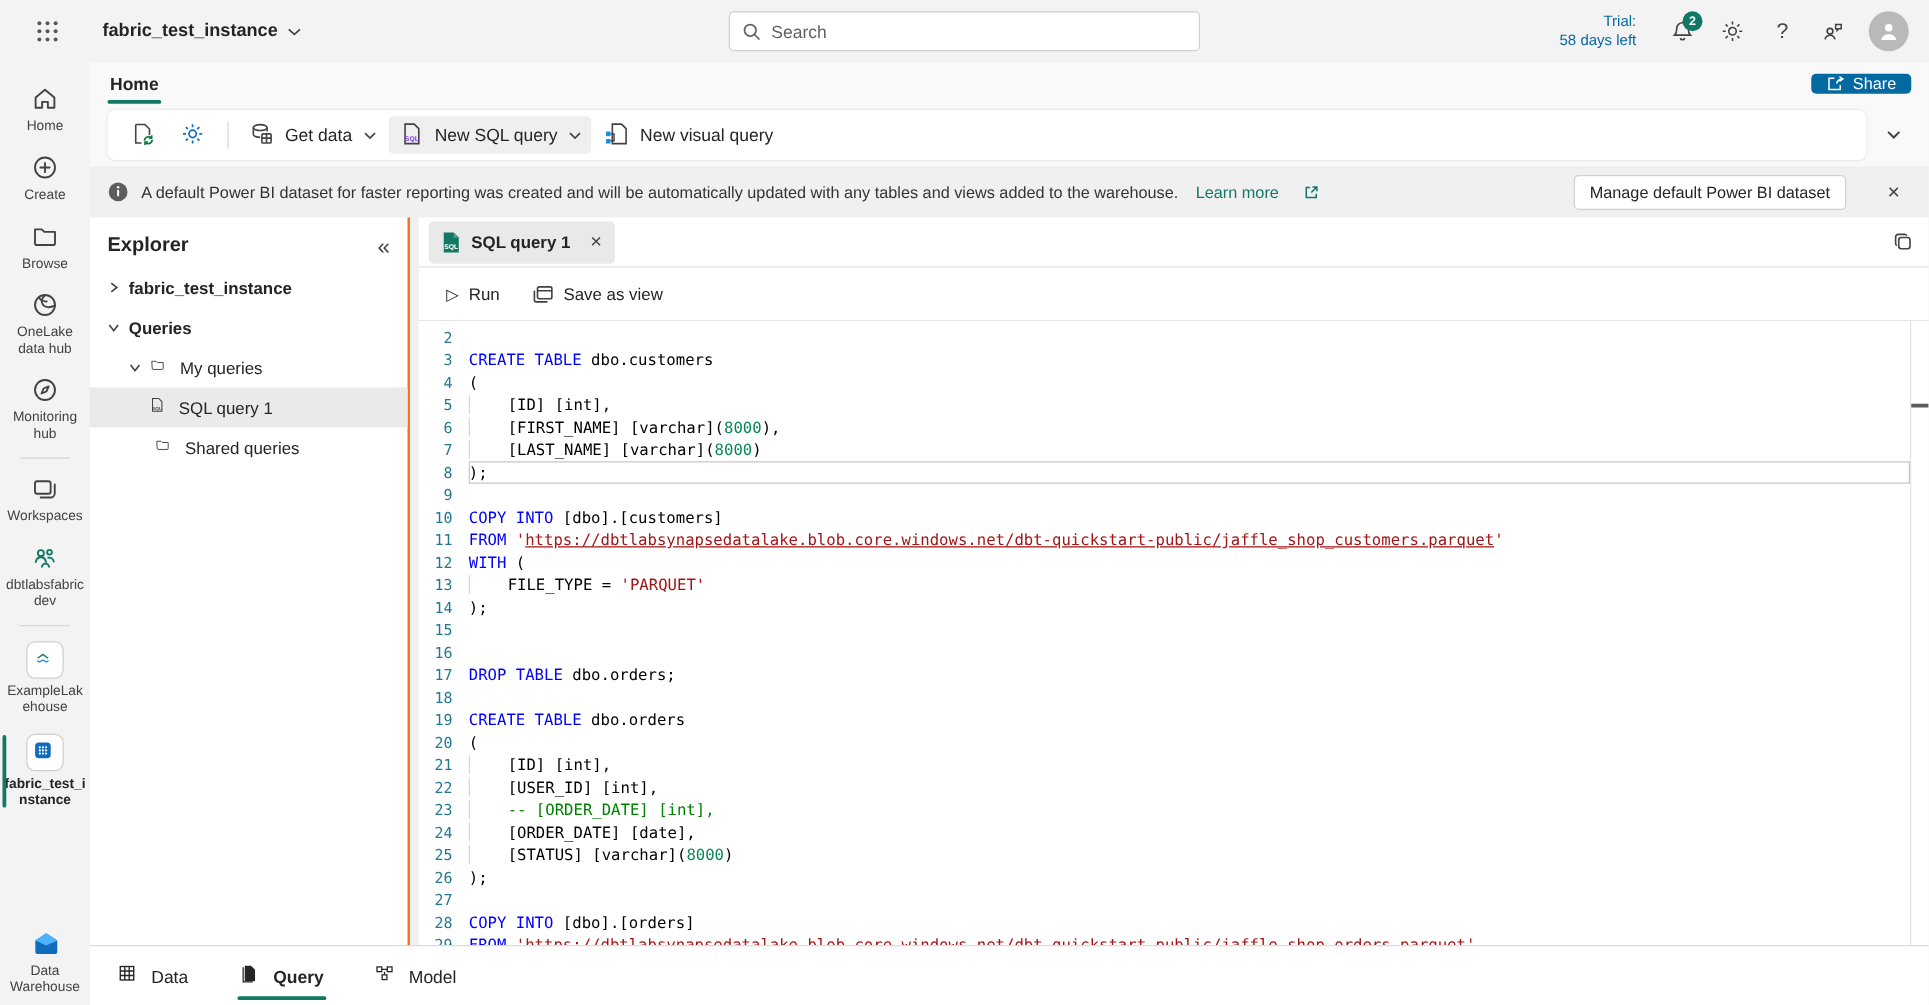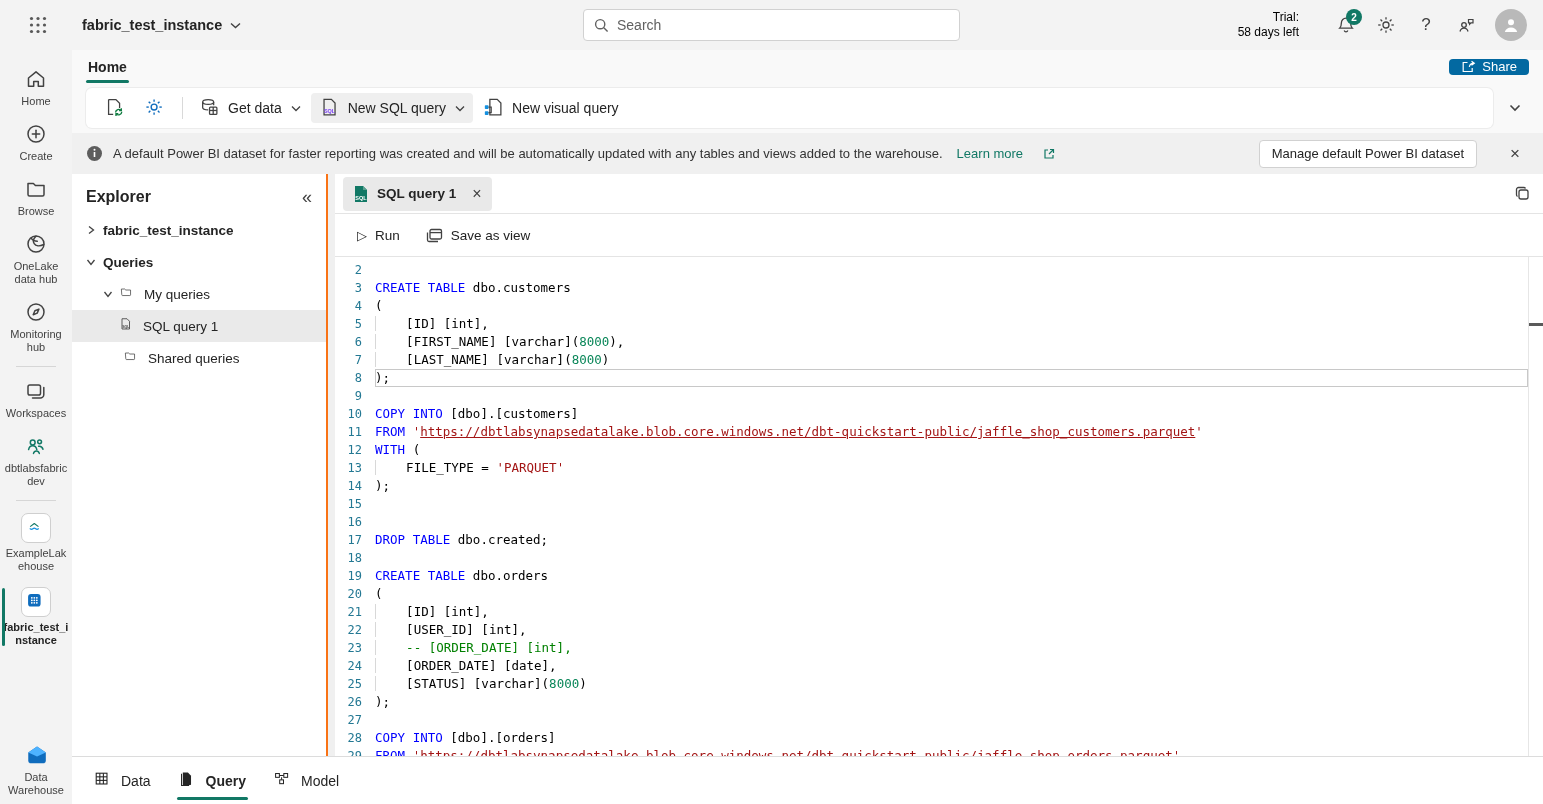--- a/index.html
+++ b/index.html
@@ -10,21 +10,21 @@
   button{font-family:inherit;background:none;border:none;cursor:pointer;color:inherit}
 
   
   .topbar{height:50px;background:#f3f3f3;display:flex;align-items:center;position:relative;padding:0 16px}
   .waffle{width:40px;height:40px;display:flex;align-items:center;justify-content:center;margin-left:2px}
   .ws-switch{display:flex;align-items:center;gap:8px;margin-left:24px;font-size:14.5px;font-weight:600;color:#242424;cursor:pointer}
   .searchbox{position:absolute;left:583px;width:377px;height:32px;background:#fff;border:1px solid #d1d1d1;border-radius:4px;display:flex;align-items:center;padding:0 10px;gap:8px}
   .searchbox input{border:none;outline:none;flex:1;font-size:14px;color:#242424;background:transparent}
   .searchbox input::placeholder{color:#616161}
   .topbar-right{margin-left:auto;display:flex;align-items:center;gap:6px}
-  .trial{font-size:12px;color:#000000;text-align:right;line-height:15px;margin-right:24px}
+  .trial{font-size:12px;color:#0369a1;text-align:right;line-height:15px;margin-right:14px}
   .tb-btn{width:34px;height:34px;display:flex;align-items:center;justify-content:center;position:relative;border-radius:4px}
   .badge{position:absolute;top:1px;right:1px;min-width:16px;height:16px;border-radius:8px;background:#117865;color:#fff;font-size:10px;font-weight:700;display:flex;align-items:center;justify-content:center;padding:0 3px}
   .avatar{width:32px;height:32px;border-radius:50%;background:#b9b9b9;display:flex;align-items:center;justify-content:center;margin-left:6px}
 
   
   .shell{display:flex;height:754px}
   .rail{width:72px;background:#f3f3f3;display:flex;flex-direction:column;align-items:center;padding-top:10px;flex:none}
   .rail-item{position:relative;width:72px;display:flex;flex-direction:column;align-items:center;gap:4px;padding:7px 3px;cursor:pointer}
   .rail-item .lbl{font-size:11px;line-height:13px;color:#424242;text-align:center;max-width:66px;overflow-wrap:anywhere}
   .rail-item.sel .lbl{font-weight:700;color:#242424}
@@ -94,21 +94,21 @@
   .tk-k{color:#0000ff}
   .tk-s{color:#a31515}
   .tk-u{color:#a31515;text-decoration:underline}
   .tk-n{color:#098658}
   .tk-c{color:#008000}
   .tk-i{border-left:1px solid #d8d8d8}
   .code-scroll{position:absolute;top:0;right:0;bottom:0;width:15px;border-left:1px solid #e6e6e6}
   .scroll-marker{position:absolute;top:66px;left:0;right:0;height:3px;background:#5a5a5a}
 
   
-  .bottombar{height:48px;background:#fff;border-top:1px solid #dcdcdc;display:flex;align-items:center;padding:0 14px;gap:12px}
+  .bottombar{height:48px;background:#fff;border-top:1px solid #dcdcdc;display:flex;align-items:center;padding:0 14px;gap:25px}
   .btab{display:flex;align-items:center;gap:8px;padding:6px 8px;font-size:14px;color:#242424;position:relative;cursor:pointer}
   .btab.active{font-weight:700}
   .btab.active::after{content:"";position:absolute;left:6px;right:6px;bottom:-4px;height:3px;border-radius:2px;background:#117865}
 </style>
 </head>
 <body>
 
 <div class="topbar">
   <div class="waffle">
     <svg width="18" height="18" viewBox="0 0 18 18">
@@ -551,21 +551,21 @@
               <div class="cl"><span class="ln">7</span><span class="ct"><span class="tk-i">    </span><span class="tk-p">[LAST_NAME] [varchar](</span><span class="tk-n">8000</span><span class="tk-p">)</span></span></div>
               <div class="cl current"><span class="ln">8</span><span class="ct"><span class="tk-p">);</span></span></div>
               <div class="cl"><span class="ln">9</span><span class="ct"></span></div>
               <div class="cl"><span class="ln">10</span><span class="ct"><span class="tk-k">COPY</span><span class="tk-p"> </span><span class="tk-k">INTO</span><span class="tk-p"> [dbo].[customers]</span></span></div>
               <div class="cl"><span class="ln">11</span><span class="ct"><span class="tk-k">FROM</span><span class="tk-p"> </span><span class="tk-s">'</span><span class="tk-u">https://dbtlabsynapsedatalake.blob.core.windows.net/dbt-quickstart-public/jaffle_shop_customers.parquet</span><span class="tk-s">'</span></span></div>
               <div class="cl"><span class="ln">12</span><span class="ct"><span class="tk-k">WITH</span><span class="tk-p"> (</span></span></div>
               <div class="cl"><span class="ln">13</span><span class="ct"><span class="tk-i">    </span><span class="tk-p">FILE_TYPE = </span><span class="tk-s">'PARQUET'</span></span></div>
               <div class="cl"><span class="ln">14</span><span class="ct"><span class="tk-p">);</span></span></div>
               <div class="cl"><span class="ln">15</span><span class="ct"></span></div>
               <div class="cl"><span class="ln">16</span><span class="ct"></span></div>
-              <div class="cl"><span class="ln">17</span><span class="ct"><span class="tk-k">DROP</span><span class="tk-p"> </span><span class="tk-k">TABLE</span><span class="tk-p"> dbo.created;</span></span></div>
+              <div class="cl"><span class="ln">17</span><span class="ct"><span class="tk-k">DROP</span><span class="tk-p"> </span><span class="tk-k">TABLE</span><span class="tk-p"> dbo.orders;</span></span></div>
               <div class="cl"><span class="ln">18</span><span class="ct"></span></div>
               <div class="cl"><span class="ln">19</span><span class="ct"><span class="tk-k">CREATE</span><span class="tk-p"> </span><span class="tk-k">TABLE</span><span class="tk-p"> dbo.orders</span></span></div>
               <div class="cl"><span class="ln">20</span><span class="ct"><span class="tk-p">(</span></span></div>
               <div class="cl"><span class="ln">21</span><span class="ct"><span class="tk-i">    </span><span class="tk-p">[ID] [int],</span></span></div>
               <div class="cl"><span class="ln">22</span><span class="ct"><span class="tk-i">    </span><span class="tk-p">[USER_ID] [int],</span></span></div>
               <div class="cl"><span class="ln">23</span><span class="ct"><span class="tk-i">    </span><span class="tk-c">-- [ORDER_DATE] [int],</span></span></div>
               <div class="cl"><span class="ln">24</span><span class="ct"><span class="tk-i">    </span><span class="tk-p">[ORDER_DATE] [date],</span></span></div>
               <div class="cl"><span class="ln">25</span><span class="ct"><span class="tk-i">    </span><span class="tk-p">[STATUS] [varchar](</span><span class="tk-n">8000</span><span class="tk-p">)</span></span></div>
               <div class="cl"><span class="ln">26</span><span class="ct"><span class="tk-p">);</span></span></div>
               <div class="cl"><span class="ln">27</span><span class="ct"></span></div>

